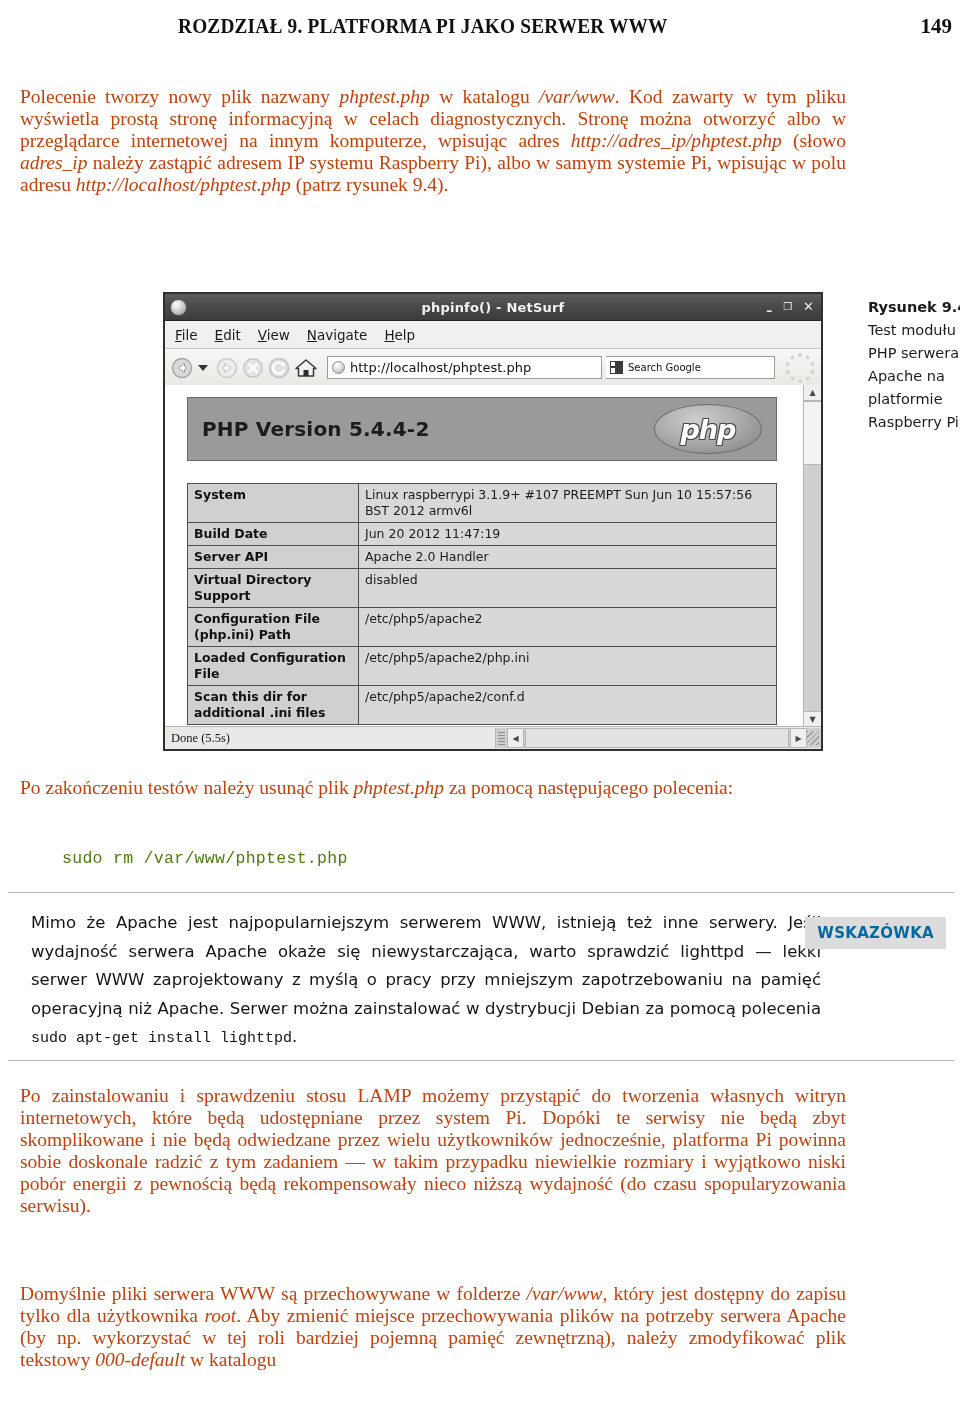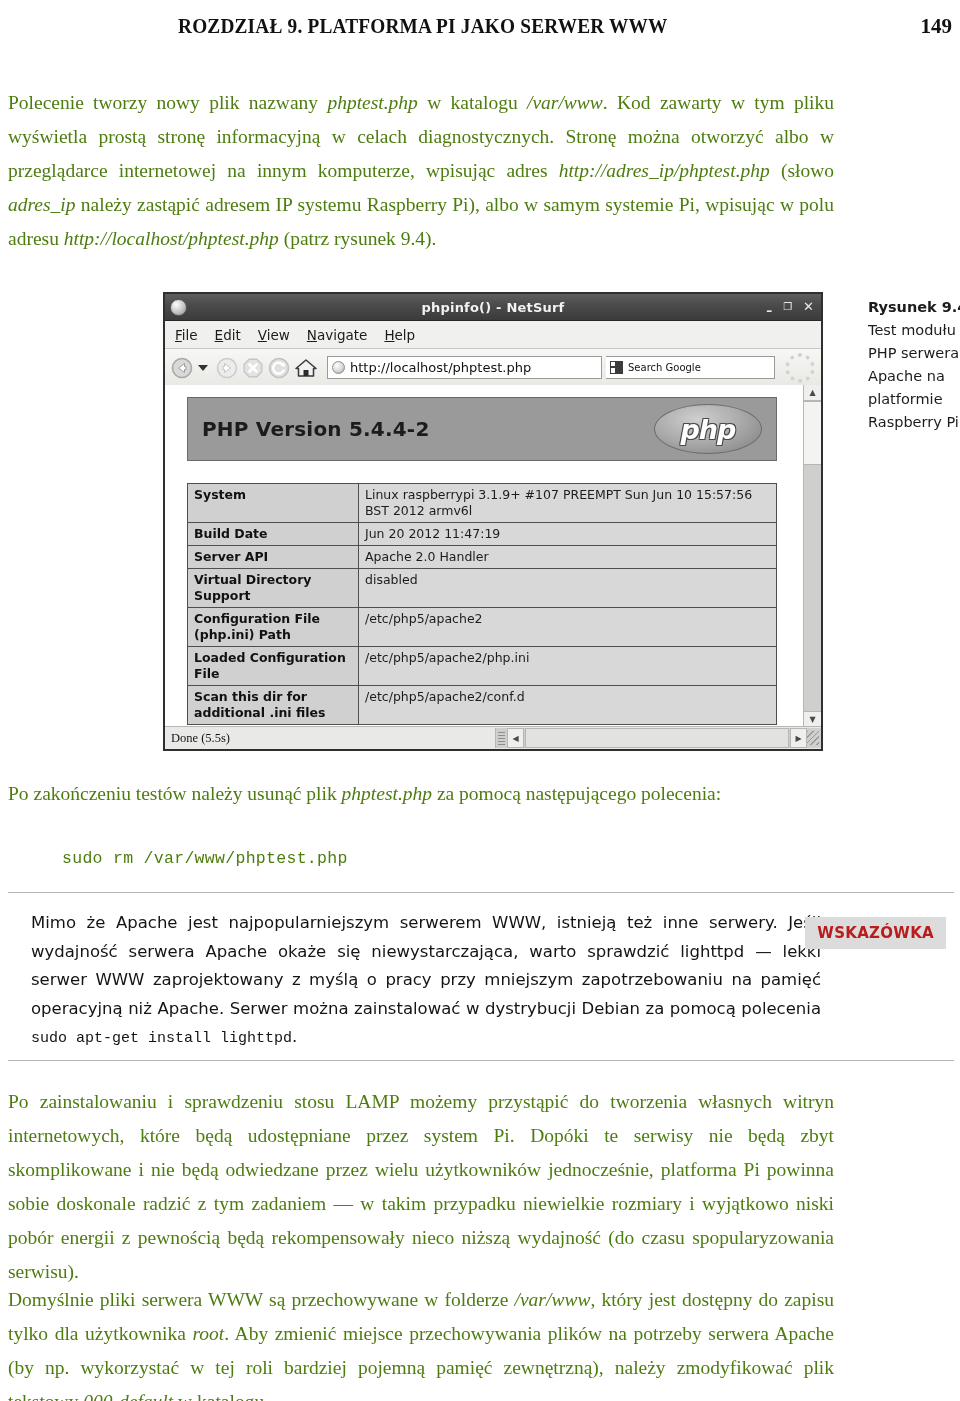--- a/index.html
+++ b/index.html
@@ -40,27 +40,27 @@
     right: 8px; top: 0;
     font-family: "Liberation Serif", serif;
     font-weight: bold;
     font-size: 21px;
     color: #111;
   }
 
   
   .body-block {
     position: absolute;
-    left: 8px;
+    left: 20px;
     width: 826px;
     font-family: "Liberation Serif", serif;
     font-size: 19.5px;
-    line-height: 34px;
+    line-height: 22px;
     text-align: justify;
-    color: #4d7c0f;
+    color: #c2410c;
   }
   .body-block.nojust { text-align: left; }
   .it { font-style: italic; }
 
   #para-intro { top: 86px; width: 826px; }
   #para-after-fig { top: 777px; width: 826px; }
   #para-lamp { top: 1085px; width: 826px; }
   #para-default { top: 1283px; width: 826px; }
 
   
@@ -455,21 +455,21 @@
   #tipbox .tip-badge {
     position: absolute;
     right: 8px;
     top: 25px;
     background: #dcdcdc;
     padding: 7px 12px;
     font-family: "DejaVu Sans", sans-serif;
     font-size: 15px;
     font-weight: bold;
     letter-spacing: 0.3px;
-    color: #b91c1c;
+    color: #0369a1;
   }
 </style>
 </head>
 <body>
 
 <div class="running-head">
   <div class="rh-title">ROZDZIAŁ 9. PLATFORMA PI JAKO SERWER WWW</div>
   <div class="rh-page">149</div>
 </div>
 

